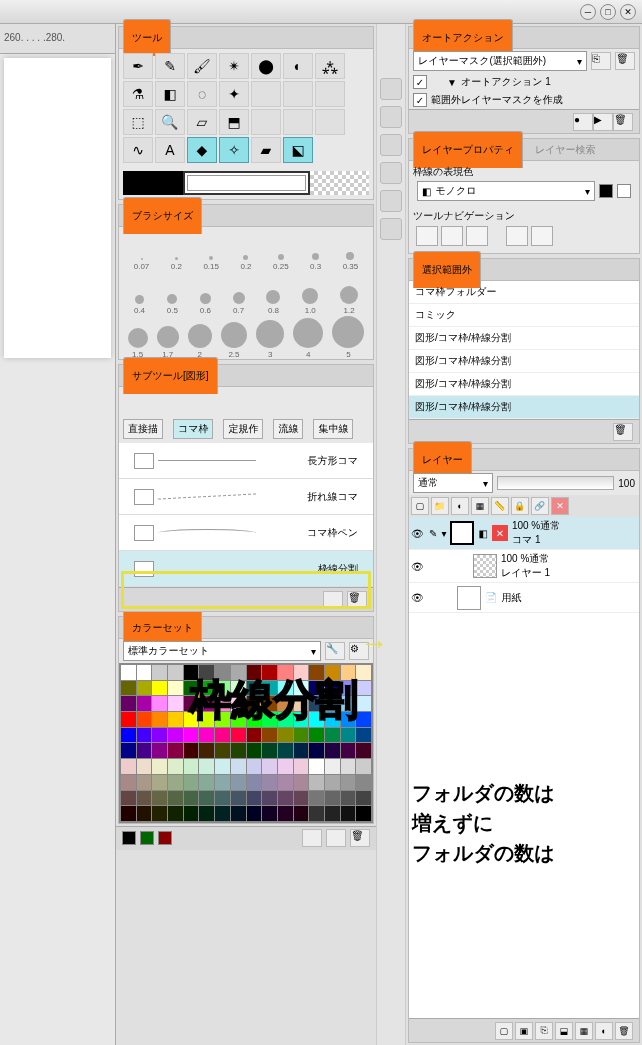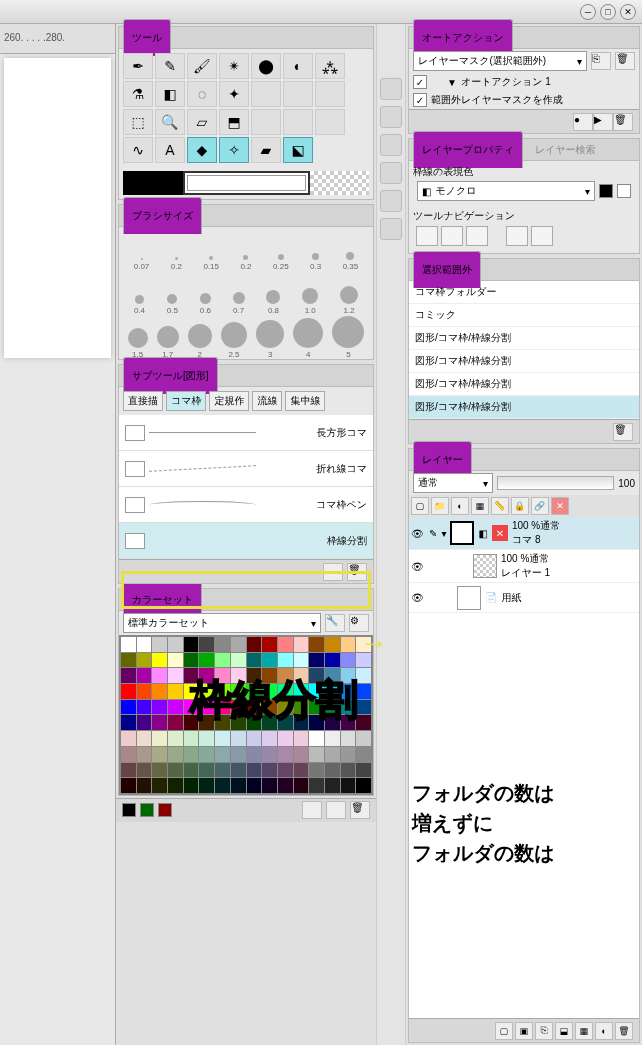--- a/index.html
+++ b/index.html
@@ -9,40 +9,40 @@
 .main { display: flex; height: calc(100% - 24px); }
 .col-left { width: 116px; background: #e8e8e8; border-right: 1px solid #aaa; position: relative; }
 .ruler { height: 30px; background: #e0e0e0; border-bottom: 1px solid #aaa; font-size: 10px; padding: 8px 4px; color: #555; }
 .canvas { background: #fff; height: 300px; margin: 4px; box-shadow: 0 0 6px rgba(0,0,0,.2); }
 .col-mid { width: 260px; background: #e0e0e0; display: flex; flex-direction: column; }
 .col-narrow { width: 30px; background: #e4e4e4; border-left: 1px solid #ccc; border-right: 1px solid #ccc; display: flex; flex-direction: column; gap: 6px; padding-top: 54px; align-items: center; }
 .nbtn { width: 22px; height: 22px; background: #d8d8d8; border: 1px solid #bbb; border-radius: 3px; }
 .col-right { flex: 1; background: #e0e0e0; display: flex; flex-direction: column; position: relative; }
 .panel { border: 1px solid #bbb; background: #e8e8e8; margin: 2px; }
 .panel-tab { display: flex; align-items: center; background: #d4d4d4; border-bottom: 1px solid #bbb; height: 22px; font-size: 10px; padding: 0 4px; gap: 4px; }
-.tab-active { background: #a21caf; border: 1px solid #aaa; border-bottom: none; padding: 11px 8px; border-radius: 3px 3px 0 0; }
+.tab-active { background: #f97316; border: 1px solid #aaa; border-bottom: none; padding: 11px 8px; border-radius: 3px 3px 0 0; }
 .tab-inactive { padding: 3px 8px; color: #888; }
 .panel-body { padding: 4px; background: #e8e8e8; }
 .toolgrid { display: grid; grid-template-columns: repeat(7, 30px); gap: 2px; padding: 4px; background: #e8e8e8; }
 .tbtn { width: 30px; height: 26px; background: #e0e0e0; border: 1px solid #ccc; display: flex; align-items: center; justify-content: center; font-size: 14px; }
 .tbtn.sel { background: #90e0e8; border: 1px solid #50a0b0; }
 .colorbar { display: flex; height: 24px; margin: 4px; }
 .cblack { flex: 1; background: #000; }
 .cwrap { flex: 2; border: 2px solid #333; background: #fff; padding: 2px; display: flex; }
 .cwhite { flex: 1; background: #fff; border: 1px solid #999; }
 .ccheck { flex: 1; background: repeating-conic-gradient(#ccc 0 25%, #fff 0 50%) 0 0/8px 8px; }
 .brush-row { display: flex; justify-content: space-around; align-items: flex-end; height: 44px; padding: 0 4px; }
 .bdot { display: flex; flex-direction: column; align-items: center; gap: 2px; }
 .bdot .d { background: #aaa; border-radius: 50%; }
 .bdot .lbl { font-size: 8px; color: #666; }
-.subtool-btns { display: flex; flex-wrap: wrap; gap: 3px; padding: 4px; }
+.subtool-btns { display: flex; flex-wrap: wrap; gap: 10px; padding: 4px; margin-top: 28px; }
 .stbtn { display: flex; align-items: center; gap: 2px; background: #f0f0f0; border: 1px solid #aaa; padding: 2px 4px; font-size: 10px; }
 .stbtn.sel { background: #c8ecf0; }
 .st-list { background: #fff; }
-.st-item { display: flex; align-items: center; height: 36px; border-bottom: 1px solid #ddd; padding: 0 6px; gap: 4px; font-size: 10px; position: relative; }
+.st-item { display: flex; align-items: center; height: 36px; border-bottom: 1px solid #ddd; padding: 0 15px; gap: 4px; font-size: 10px; position: relative; }
 .st-item .ico { width: 20px; height: 16px; border: 1px solid #999; background: #fff; }
 .st-item .nm { flex: 1; text-align: right; }
 .st-item.hl { background: #d0ecf0; }
 .hl-box { position: absolute; border: 3px solid #e8e040; pointer-events: none; }
 .swatches { display: grid; grid-template-columns: repeat(16, 1fr); gap: 1px; background: #888; padding: 2px; }
 .sw { aspect-ratio: 1; }
 .footer { height: 24px; background: #d8d8d8; border-top: 1px solid #aaa; display: flex; align-items: center; justify-content: space-between; padding: 0 6px; font-size: 10px; }
 .dropdown { display: flex; align-items: center; background: #fff; border: 1px solid #999; padding: 2px 4px; font-size: 10px; gap: 4px; }
 .dropdown .arr { margin-left: auto; }
 .row { display: flex; align-items: center; gap: 4px; padding: 2px 4px; font-size: 10px; }
@@ -567,21 +567,21 @@
       <div class="layer-list">
         <div class="layer-row sel">
           <span class="eye">👁</span>
           <span>✎</span>
           <span>▾</span>
           <div class="thumb" style="border:2px solid #000"></div>
           <span>◧</span>
           <div style="width:16px;height:16px;background:#e44;display:flex;align-items:center;justify-content:center;color:#fff">✕</div>
           <div style="flex:1">
               <div class="sm">100 %通常</div>
-              <div class="sm">コマ 8</div>
+              <div class="sm">コマ 1</div>
             </div>
         </div>
         <div class="layer-row">
           <span class="eye">👁</span>
           <span style="width:40px"></span>
           <div class="thumb check"></div>
           <div style="flex:1">
               <div class="sm">100 %通常</div>
               <div class="sm">レイヤー 1</div>
             </div>

